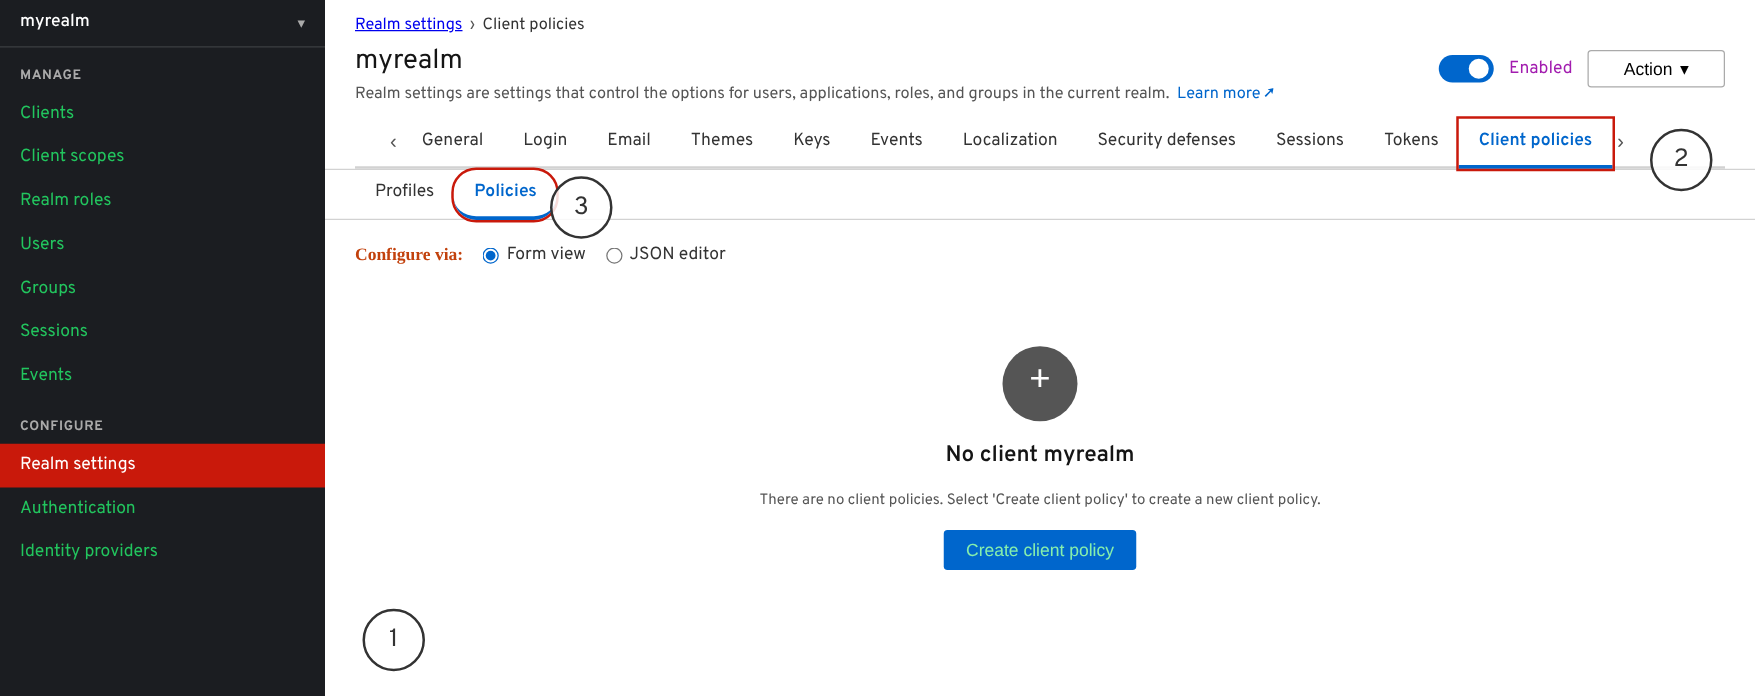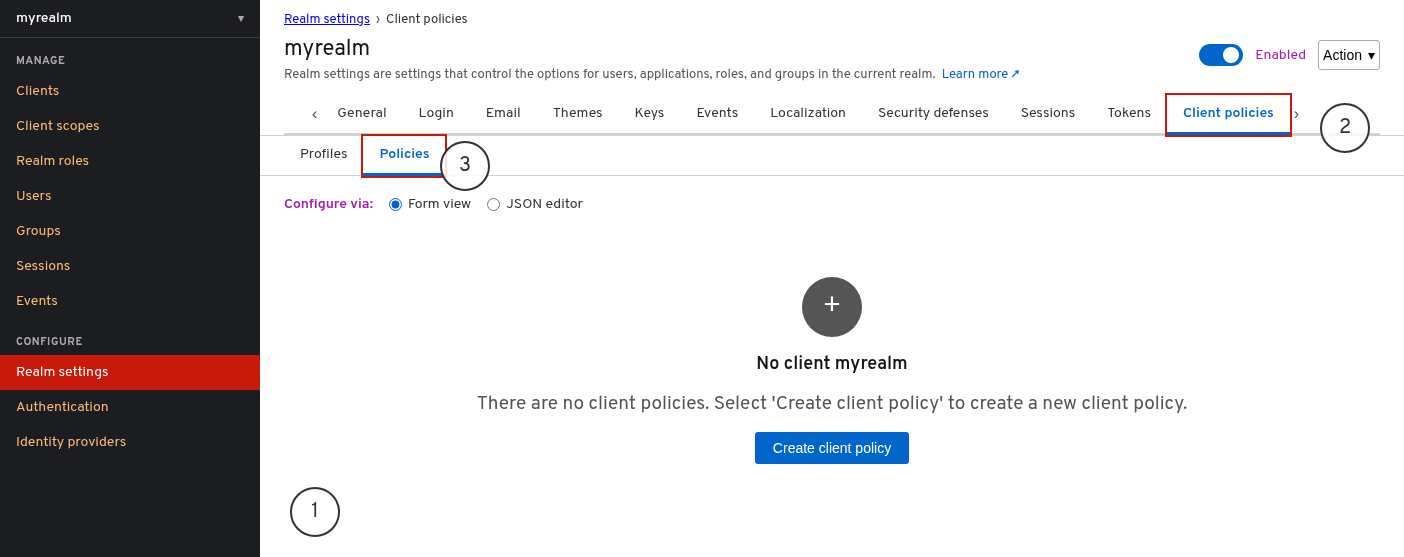--- a/index.html
+++ b/index.html
@@ -32,21 +32,21 @@
       padding: 16px 8px 6px 16px;
       font-size: 11px;
       color: #aaa;
       text-transform: uppercase;
       letter-spacing: 0.05em;
       font-weight: 700;
     }
     .sidebar-item {
       padding: 9px 16px;
       cursor: pointer;
-      color: #fdba74;
+      color: #22c55e;
       font-size: 14px;
       display: flex;
       align-items: center;
       gap: 8px;
     }
     .sidebar-item.active { background: #c9190b; color: #fff; }
 
     
     .topbar {
       padding: 12px 24px 0 24px;
@@ -109,21 +109,21 @@
       width: 16px;
       height: 16px;
       background: #fff;
       border-radius: 50%;
     }
     .toggle-label { font-size: 14px; color: #a21caf; }
     .action-btn {
       background: #fff;
       border: 1px solid #aaa;
       border-radius: 3px;
-      padding: 6px 4px;
+      padding: 6px 28px;
       font-size: 14px;
       cursor: pointer;
       display: flex;
       align-items: center;
       gap: 6px;
     }
 
     
     .tabs-row {
       display: flex;
@@ -173,38 +173,40 @@
       color: #333;
       border-bottom: 3px solid transparent;
       margin-bottom: -1px;
     }
     .subtab.active {
       color: #0066cc;
       border-bottom: 3px solid #0066cc;
       font-weight: 600;
       outline: 2px solid #c9190b;
       outline-offset: 0px;
+      border-radius: 18px;
     }
 
     
     .content {
       flex: 1;
       padding: 20px 24px;
       overflow-y: auto;
     }
     .configure-via {
       display: flex;
       align-items: center;
       gap: 16px;
       margin-bottom: 24px;
     }
     .configure-via-label {
       font-weight: 600;
       font-size: 14px;
-      color: #a21caf;
+      color: #c2410c;
+      font-family: Liberation Serif, serif;
     }
     .radio-option {
       display: flex;
       align-items: center;
       gap: 6px;
       cursor: pointer;
       font-size: 14px;
       color: #333;
     }
     .radio-option input[type="radio"] { accent-color: #0066cc; }
@@ -230,27 +232,27 @@
       font-size: 30px;
       font-weight: 300;
       line-height: 1;
     }
     .empty-title {
       font-size: 18px;
       font-weight: 600;
       color: #151515;
     }
     .empty-desc {
-      font-size: 19px;
+      font-size: 12px;
       color: #555;
       text-align: center;
     }
     .create-btn {
       background: #0066cc;
-      color: #ffffff;
+      color: #86efac;
       border: none;
       border-radius: 3px;
       padding: 8px 18px;
       font-size: 14px;
       cursor: pointer;
       font-weight: 500;
     }
 
     
     .circle-annotation {

